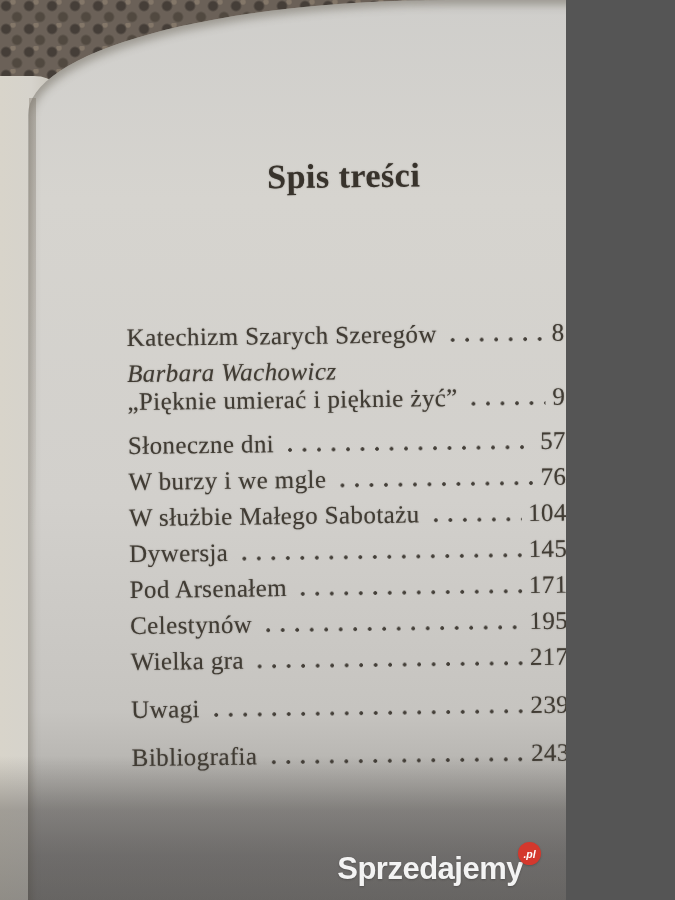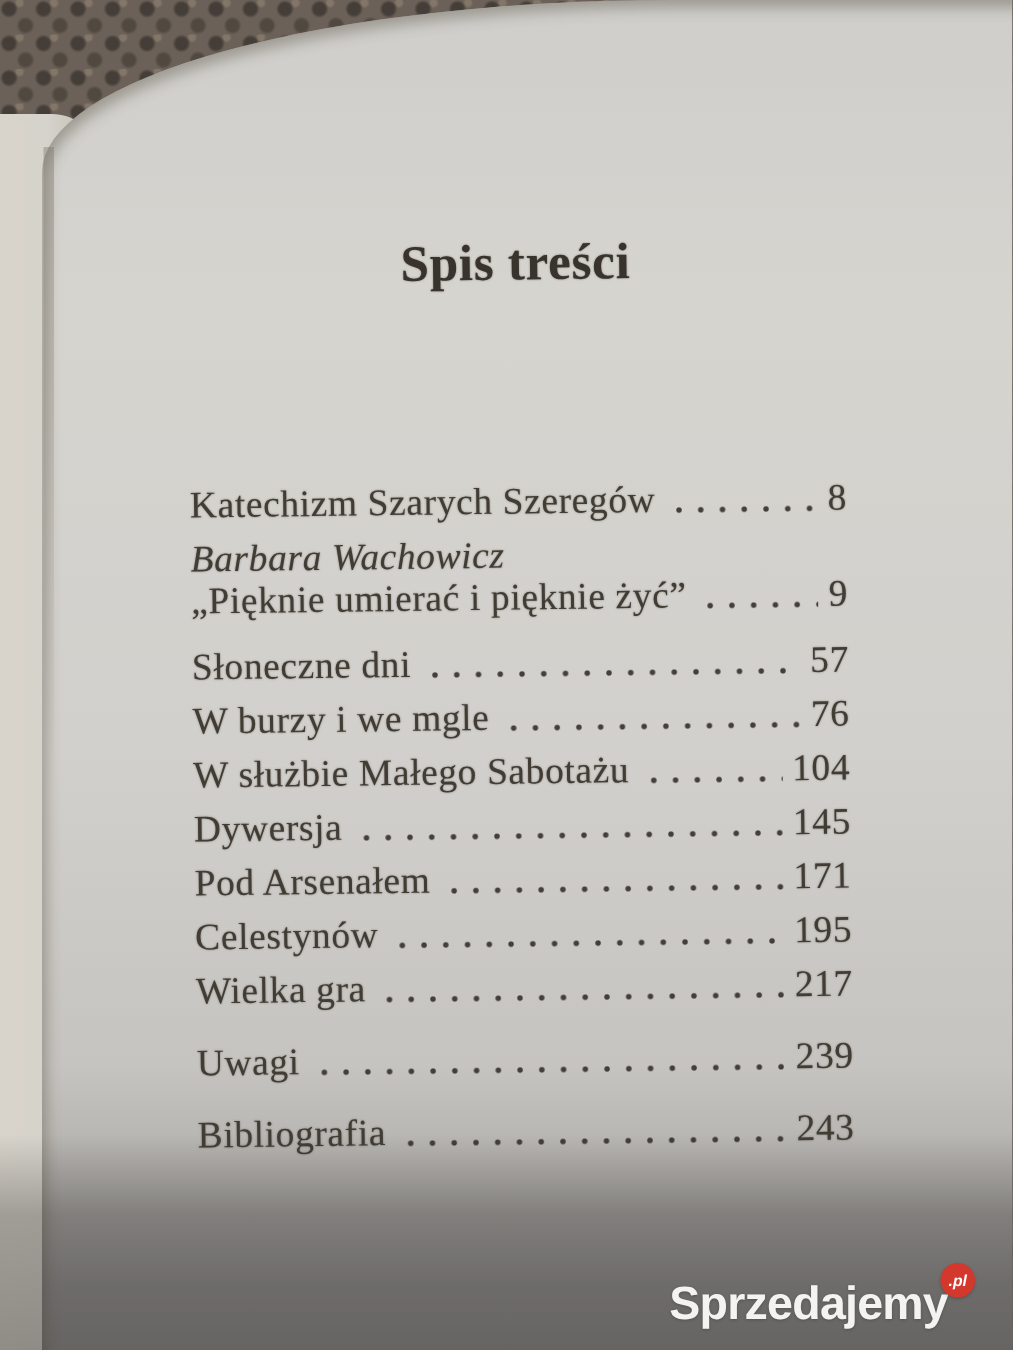--- a/index.html
+++ b/index.html
@@ -1,17 +1,17 @@
 <!DOCTYPE html>
 <html><head>
 <meta charset="utf-8">
 <style>
   html,body{margin:0;padding:0;background:#555;}
   .scene{
-    position:relative;width:675px;height:900px;overflow:hidden;
+    position:relative;width:566px;height:900px;overflow:hidden;
     font-family:"Liberation Serif","DejaVu Serif",serif;
     background-color:#6b6158;
     background-image:
       radial-gradient(circle at 6px 6px, #453e38 4px, rgba(69,62,56,0) 6px),
       radial-gradient(circle at 17px 17px, #514940 4px, rgba(81,73,64,0) 6px),
       radial-gradient(circle at 13px 2px, rgba(151,136,118,0.55) 2px, rgba(151,136,118,0) 3.5px);
     background-size:23px 23px;
   }
   
   .left-page{

